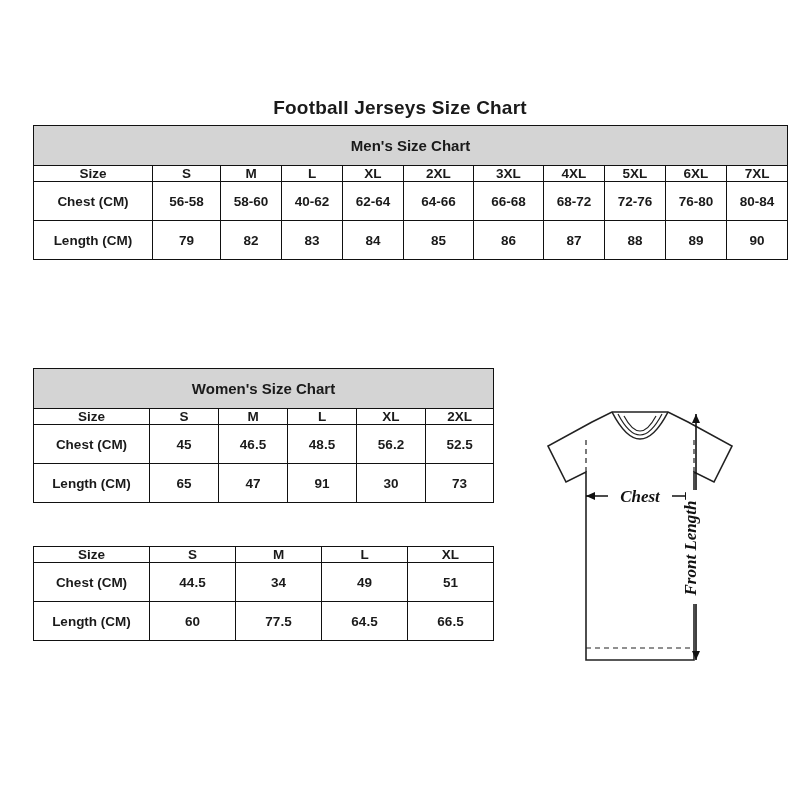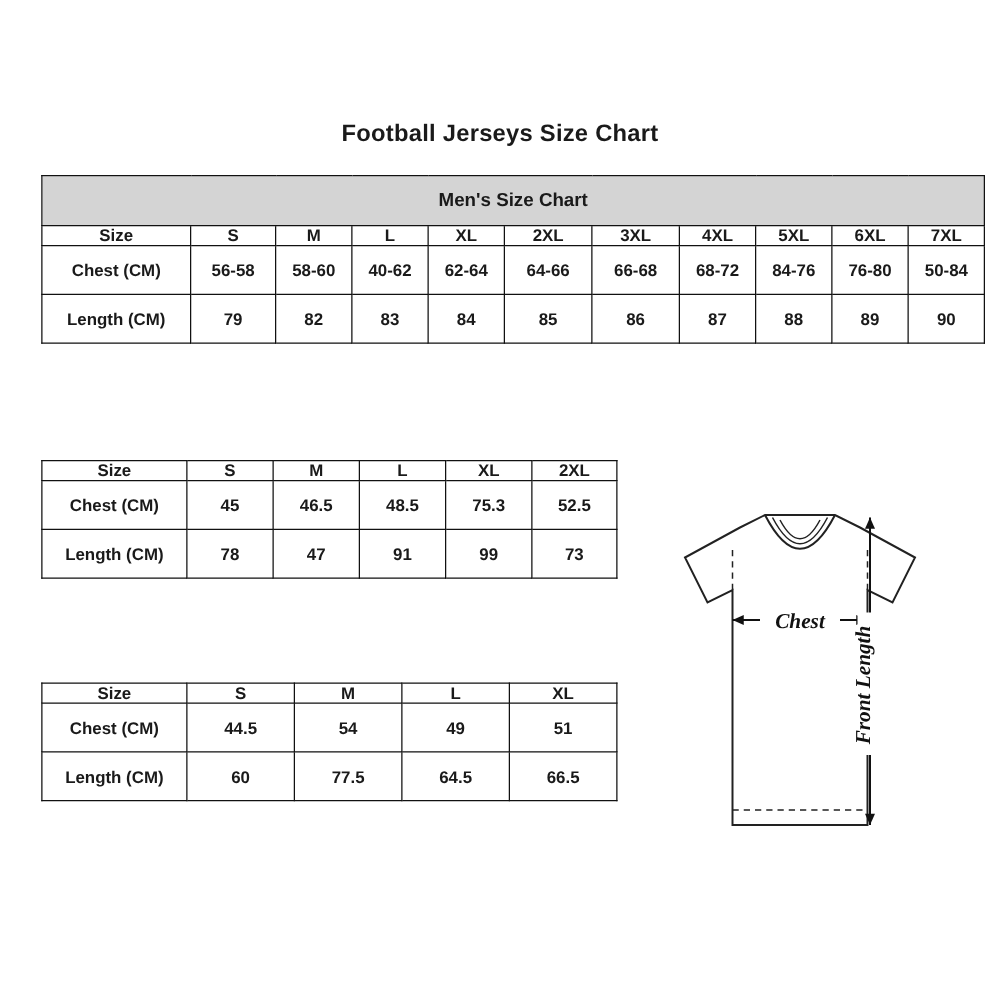--- a/index.html
+++ b/index.html
@@ -56,21 +56,21 @@
   }
   table.chart td.rowlabel,
   table.chart th.rowlabel {
     background: #ffffff;
     text-align: center;
   }
 
   
   #mens-table {
     left: 33px;
-    top: 140px;
+    top: 125px;
     width: 734px;
   }
   #mens-table tr.head th { height: 39px; }
   #mens-table tr.body td { height: 38px; }
 
   
   #womens-table {
     left: 33px;
     top: 368px;
     width: 460px;
@@ -144,23 +144,23 @@
       </tr>
       <tr class="body">
         <td class="rowlabel">Chest (CM)</td>
         <td>56-58</td>
         <td>58-60</td>
         <td>40-62</td>
         <td>62-64</td>
         <td>64-66</td>
         <td>66-68</td>
         <td>68-72</td>
-        <td>84-76</td>
+        <td>72-76</td>
         <td>76-80</td>
-        <td>50-84</td>
+        <td>80-84</td>
       </tr>
       <tr class="body">
         <td class="rowlabel">Length (CM)</td>
         <td>79</td>
         <td>82</td>
         <td>83</td>
         <td>84</td>
         <td>85</td>
         <td>86</td>
         <td>87</td>
@@ -174,42 +174,45 @@
   <table class="chart" id="womens-table">
     <colgroup>
       <col style="width:116px">
       <col style="width:69px">
         <col style="width:69px">
         <col style="width:69px">
       <col style="width:69px">
         <col style="width:68px">
     </colgroup>
     <tbody>
+      <tr class="head">
+        <th colspan="6">Women's Size Chart</th>
+      </tr>
       <tr class="body">
         <th class="rowlabel">Size</th>
         <th>S</th>
         <th>M</th>
         <th>L</th>
         <th>XL</th>
         <th>2XL</th>
       </tr>
       <tr class="body">
         <td class="rowlabel">Chest (CM)</td>
         <td>45</td>
         <td>46.5</td>
         <td>48.5</td>
-        <td>75.3</td>
+        <td>56.2</td>
         <td>52.5</td>
       </tr>
       <tr class="body">
         <td class="rowlabel">Length (CM)</td>
-        <td>78</td>
+        <td>65</td>
         <td>47</td>
         <td>91</td>
-        <td>99</td>
+        <td>30</td>
         <td>73</td>
       </tr>
     </tbody>
   </table>
 
   <table class="chart" id="youth-table">
     <colgroup>
       <col style="width:116px">
       <col style="width:86px">
         <col style="width:86px">
@@ -220,21 +223,21 @@
       <tr class="body">
         <th class="rowlabel">Size</th>
         <th>S</th>
         <th>M</th>
         <th>L</th>
         <th>XL</th>
       </tr>
       <tr class="body">
         <td class="rowlabel">Chest (CM)</td>
         <td>44.5</td>
-        <td>54</td>
+        <td>34</td>
         <td>49</td>
         <td>51</td>
       </tr>
       <tr class="body">
         <td class="rowlabel">Length (CM)</td>
         <td>60</td>
         <td>77.5</td>
         <td>64.5</td>
         <td>66.5</td>
       </tr>

